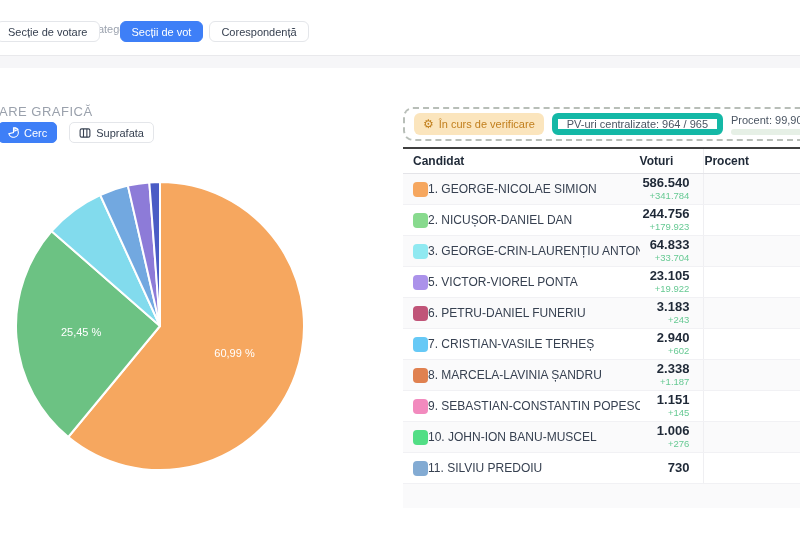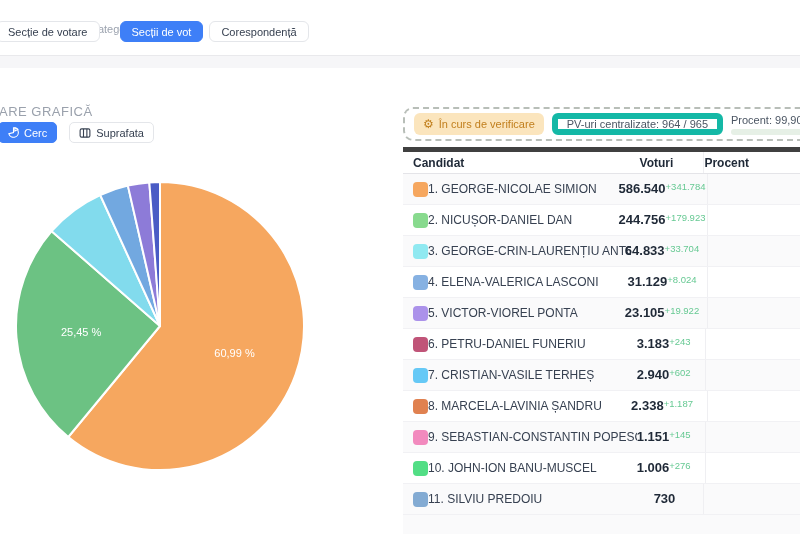--- a/index.html
+++ b/index.html
@@ -43,34 +43,34 @@
   .badge-plain { height:22px; display:inline-flex; align-items:center; background:#fff;
     border:6px solid #14b8a6; color:#4b5563; border-radius:6px; padding:0 9px;
     font-size:11px; white-space:nowrap; }
   .procent-block { display:flex; flex-direction:column; justify-content:center; gap:3px; }
   .procent-text { font-size:11px; color:#4b5563; white-space:nowrap; }
   .procent-track { width:95px; height:6px; border-radius:3px; background:#e6f0e6; overflow:hidden; }
   .procent-fill { height:100%; border-radius:3px; background:#53ae5e; }
 
   
   .table { position:absolute; left:403px; top:147px; width:397px; overflow:hidden; }
-  .thead { display:flex; height:27px; align-items:center; border-top:5px solid #404040;
+  .thead { display:flex; height:27px; align-items:center; border-top:2px solid #404040;
     border-bottom:1px solid #e4e4e8; font-size:12px; font-weight:700; color:#1f2937; }
   .col-name { width:292px; padding-left:10px; }
   .col-votes { width:76px; text-align:left; padding-right:14px; }
   .col-pct { width:120px; border-left:1px solid #efeff2; align-self:stretch;
     display:flex; align-items:center; }
   .trow { display:flex; height:31px; align-items:center; border-bottom:1px solid #f1f1f4;
     font-size:12px; }
   .trow:nth-child(odd) { background:#fafafb; }
   .cell-name { width:292px; padding-left:10px; display:flex; align-items:center; 
     color:#374151; white-space:nowrap; overflow:hidden; }
   .swatch { width:15px; height:15px; border-radius:4px; flex:0 0 15px; }
   .cell-votes { width:76px; text-align:right; padding-right:14px; display:flex;
-    flex-direction:row; justify-content:center; line-height:1.15; }
+    flex-direction:column; justify-content:center; line-height:1.15; }
   .votes-main { font-size:13px; font-weight:700; color:#1f2937; }
   .votes-delta { font-size:9.5px; color:#66c993; }
   .cell-pct { width:120px; border-left:1px solid #efeff2; align-self:stretch; }
   .partial-row { height:24px; background:#fafafb; }
 </style>
 </head>
 <body>
 
 <div class="cat-label">Categorie:</div>
 <div class="cat-buttons" id="cat-buttons">
@@ -166,31 +166,20 @@
           <span>3. GEORGE-CRIN-LAURENȚIU ANTONESCU</span>
         </div>
         <div class="cell-votes">
           <span class="votes-main">64.833</span>
           <span class="votes-delta">+33.704</span>
         </div>
         <div class="cell-pct"></div>
       </div>
       <div class="trow">
         <div class="cell-name">
-          <span class="swatch" style="background: rgb(134, 177, 226);"></span>
-          <span>4. ELENA-VALERICA LASCONI</span>
-        </div>
-        <div class="cell-votes">
-          <span class="votes-main">31.129</span>
-          <span class="votes-delta">+8.024</span>
-        </div>
-        <div class="cell-pct"></div>
-      </div>
-      <div class="trow">
-        <div class="cell-name">
           <span class="swatch" style="background: rgb(171, 146, 234);"></span>
           <span>5. VICTOR-VIOREL PONTA</span>
         </div>
         <div class="cell-votes">
           <span class="votes-main">23.105</span>
           <span class="votes-delta">+19.922</span>
         </div>
         <div class="cell-pct"></div>
       </div>
       <div class="trow">

